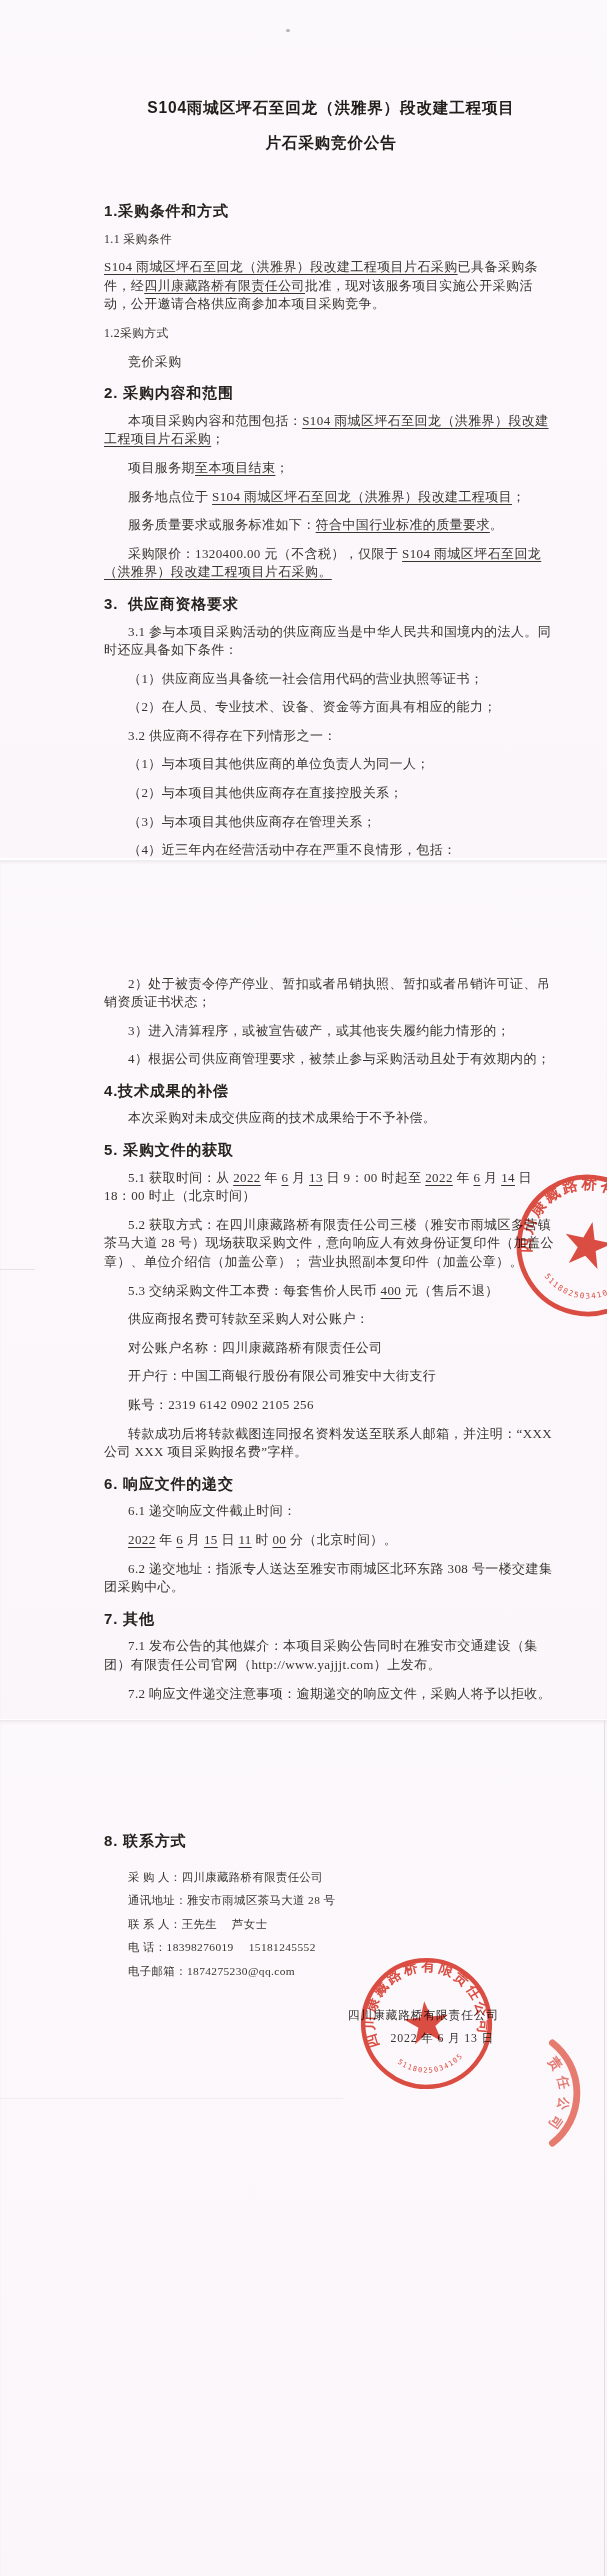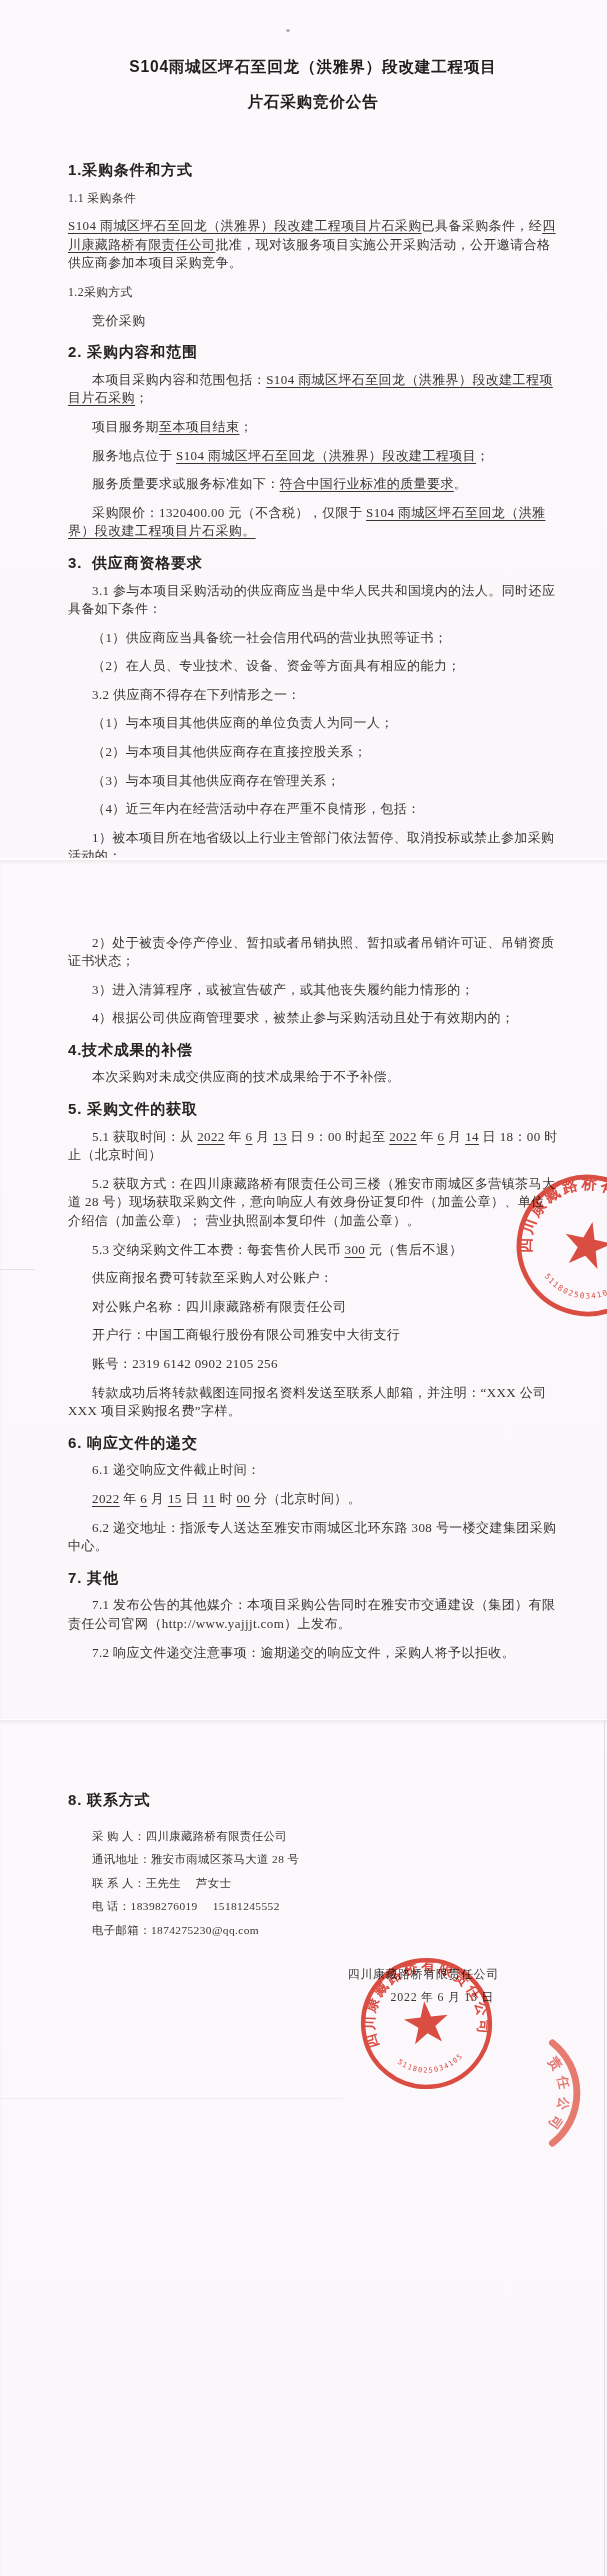--- a/index.html
+++ b/index.html
@@ -1,21 +1,21 @@
 <!DOCTYPE html>
 <html style="font-size:12px"><head>
 <meta charset="utf-8">
 <style>
   html,body{margin:0;padding:0;background:#ffffff;}
   body{width:607px;font-family:"Liberation Serif","DejaVu Serif",serif;color:#383430;}
   .page{position:relative;width:607px;overflow:hidden;background:linear-gradient(180deg,#fcf9fc 0%,#fbf7fa 60%,#faf6f9 100%);}
   #page1{height:858px;}
   #page2{height:858px;margin-top:1.5px;border-top:0.8px solid #eeebee;box-shadow:inset 0 2.3px 2.3px rgba(60,40,60,.05);}
   #page3{height:855px;margin-top:1.5px;border-top:0.8px solid #eceaec;border-bottom:2.3px solid #d4cfd4;box-shadow:inset 0 2.3px 2.3px rgba(60,40,60,.05);}
-  .content{padding:49px 49px 0 68px;}
+  .content{padding:49px 49px 0 104px;margin-top:41px;}
   #page2 .content{padding-top:73px;}
   #page3 .content{padding-top:64px;}
   .blk{white-space:pre-wrap;}
   .title,.title2{font-family:"Liberation Sans","DejaVu Sans",sans-serif;font-weight:bold;font-size:15.6px;line-height:35px;text-align:center;letter-spacing:0.8px;color:#211d1b;}
   .h{font-family:Liberation Sans, sans-serif;font-weight:bold;font-size:15px;line-height:23px;letter-spacing:0.8px;color:#26221f;margin:3px 0 7.6px;}
   .title2 + .h{margin-top:39px;}
   .sub{font-size:11.8px;line-height:18.6px;letter-spacing:0.4px;margin:7.6px 0 10px;}
   .p,.pf{font-size:13px;line-height:18.6px;letter-spacing:0.4px;margin:0 0 10px;}
   .p{text-indent:24px;}
   .contact{font-size:11.4px;line-height:23.5px;letter-spacing:0.4px;text-indent:24px;margin:0;}
@@ -74,21 +74,21 @@
   <div class="crease2"></div>
   <div class="content">
       <div class="blk p"><span>2）处于被责令停产停业、暂扣或者吊销执照、暂扣或者吊销许可证、吊销资质证书状态；</span></div>
       <div class="blk p"><span>3）进入清算程序，或被宣告破产，或其他丧失履约能力情形的；</span></div>
       <div class="blk p"><span>4）根据公司供应商管理要求，被禁止参与采购活动且处于有效期内的；</span></div>
       <div class="blk h"><span>4.技术成果的补偿</span></div>
       <div class="blk p"><span>本次采购对未成交供应商的技术成果给于不予补偿。</span></div>
       <div class="blk h"><span>5. 采购文件的获取</span></div>
       <div class="blk p"><span>5.1 获取时间：从 </span><span class="u">2022</span><span> 年 </span><span class="u">6</span><span> 月 </span><span class="u">13</span><span> 日 9：00 时起至 </span><span class="u">2022</span><span> 年 </span><span class="u">6</span><span> 月 </span><span class="u">14</span><span> 日 18：00 时止（北京时间）</span></div>
       <div class="blk p"><span>5.2 获取方式：在四川康藏路桥有限责任公司三楼（雅安市雨城区多营镇茶马大道 28 号）现场获取采购文件，意向响应人有效身份证复印件（加盖公章）、单位介绍信（加盖公章）； 营业执照副本复印件（加盖公章）。</span></div>
-      <div class="blk p"><span>5.3 交纳采购文件工本费：每套售价人民币 </span><span class="u">300</span><span> 元（售后不退）</span></div>
+      <div class="blk p"><span>5.3 交纳采购文件工本费：每套售价人民币 </span><span class="u">400</span><span> 元（售后不退）</span></div>
       <div class="blk p"><span>供应商报名费可转款至采购人对公账户：</span></div>
       <div class="blk p"><span>对公账户名称：四川康藏路桥有限责任公司</span></div>
       <div class="blk p"><span>开户行：中国工商银行股份有限公司雅安中大街支行</span></div>
       <div class="blk p"><span>账号：2319 6142 0902 2105 256</span></div>
       <div class="blk p"><span>转款成功后将转款截图连同报名资料发送至联系人邮箱，并注明：“XXX 公司 XXX 项目采购报名费”字样。</span></div>
       <div class="blk h"><span>6. 响应文件的递交</span></div>
       <div class="blk p"><span>6.1 递交响应文件截止时间：</span></div>
       <div class="blk p"><span class="u">2022</span><span> 年 </span><span class="u">6</span><span> 月 </span><span class="u">15</span><span> 日 </span><span class="u">11</span><span> 时 </span><span class="u">00</span><span> 分（北京时间）。</span></div>
       <div class="blk p"><span>6.2 递交地址：指派专人送达至雅安市雨城区北环东路 308 号一楼交建集团采购中心。</span></div>
       <div class="blk h"><span>7. 其他</span></div>

